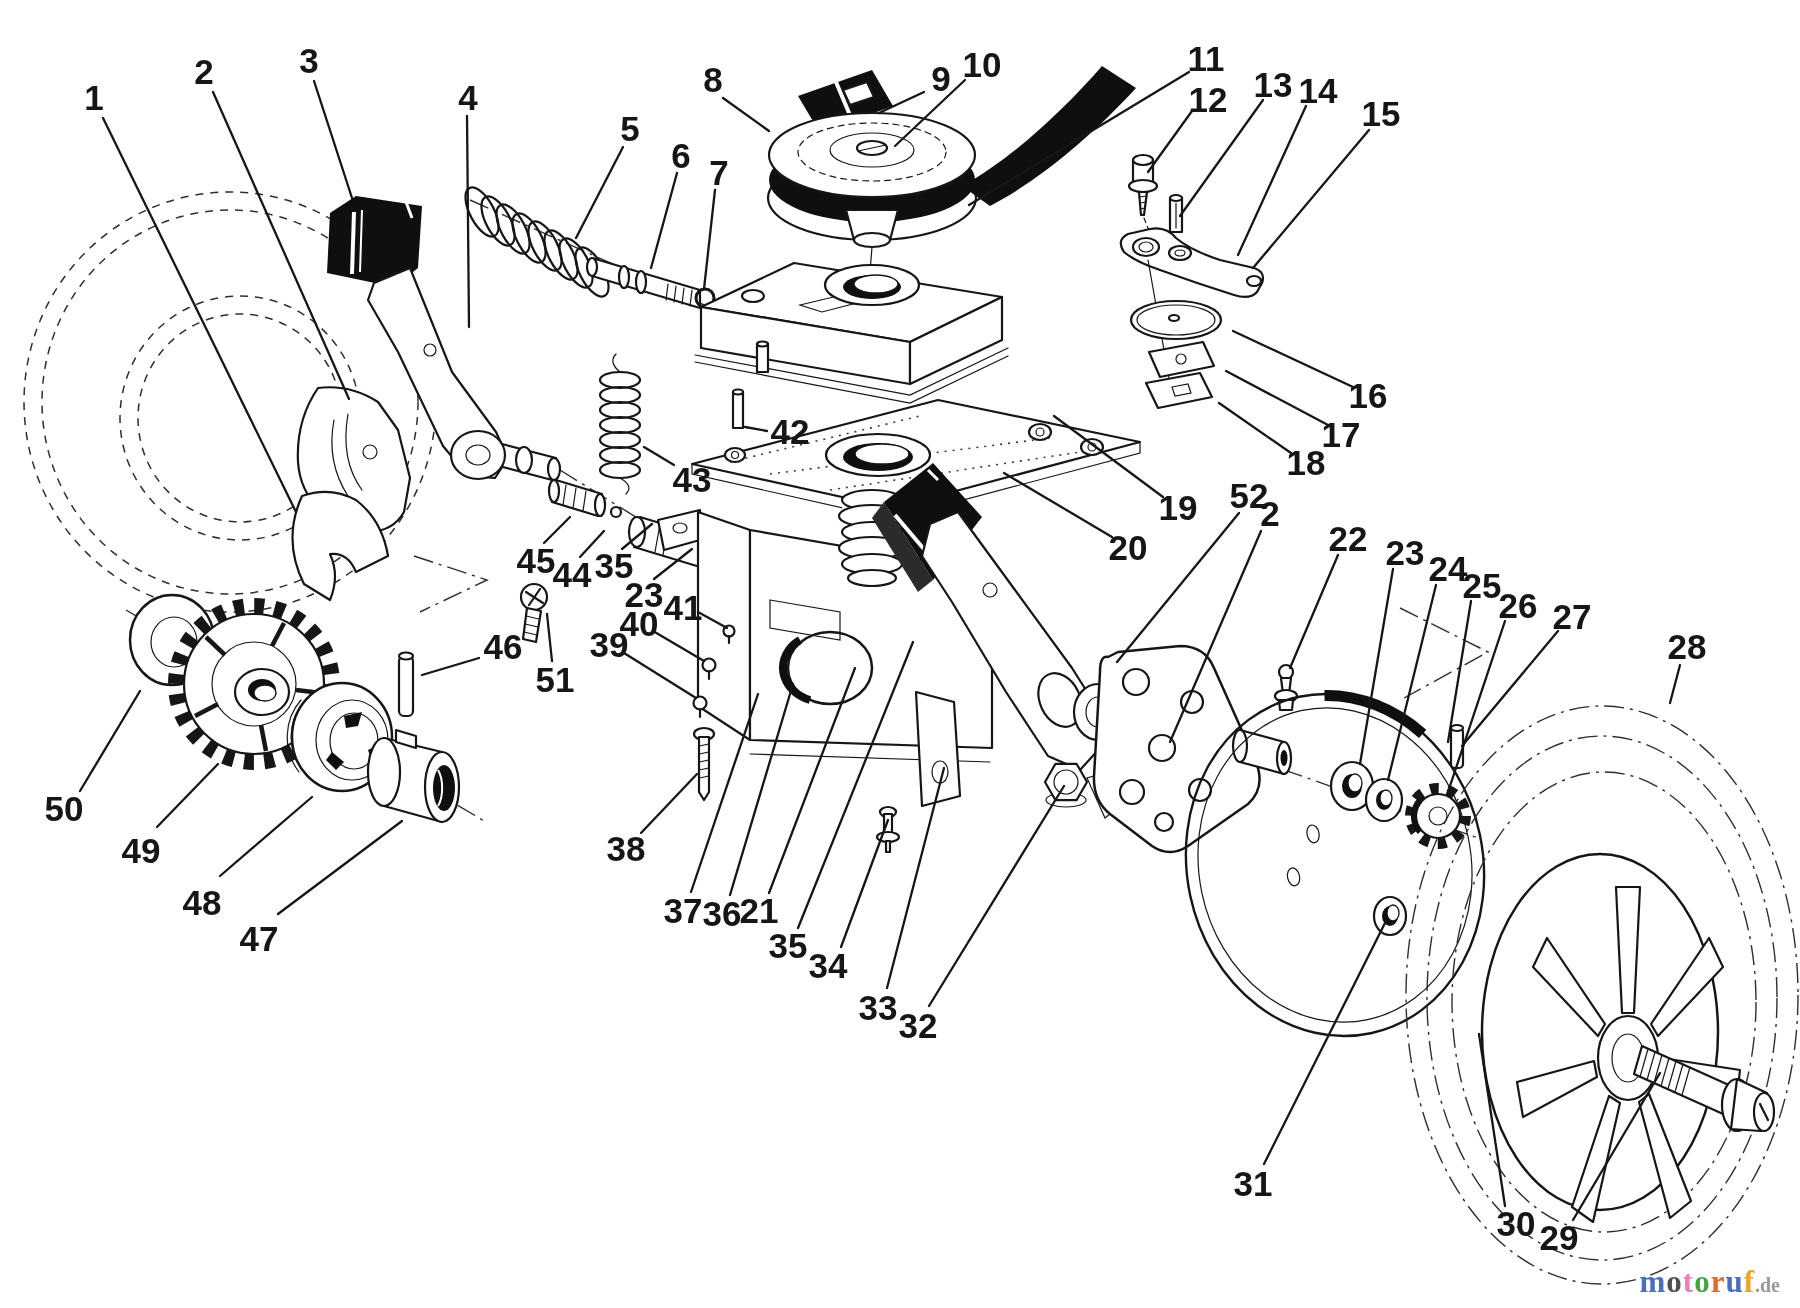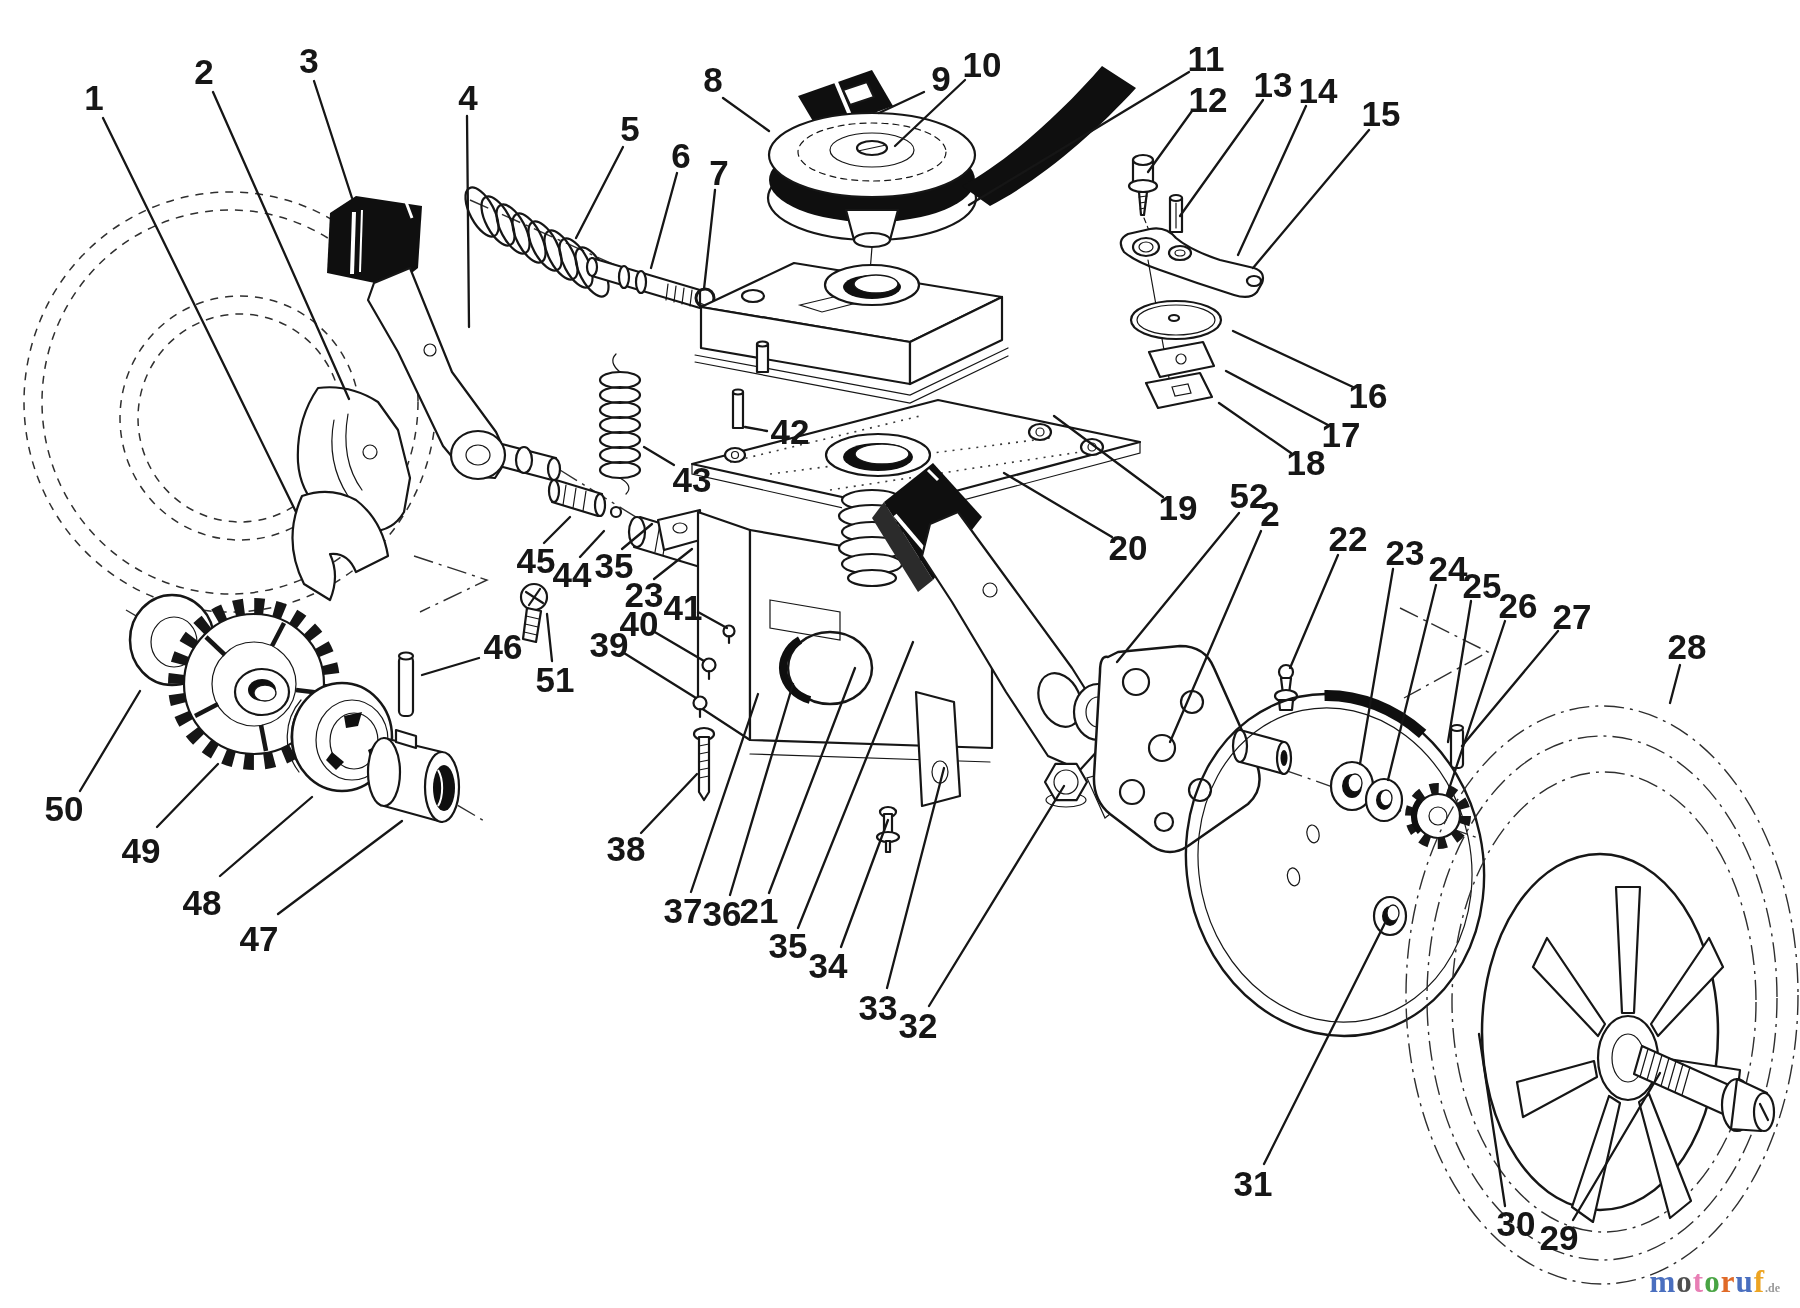--- a/index.html
+++ b/index.html
@@ -16,21 +16,21 @@
   .dash{fill:none;stroke:#2f2f2f;stroke-width:1.5;stroke-dasharray:8 7;}
   .dashdot{fill:none;stroke:#2f2f2f;stroke-width:1.4;stroke-dasharray:20 6 3 6;}
   .speck{fill:none;stroke:#3a3a3a;stroke-width:1.6;stroke-dasharray:2 6;}
 
   #labels-layer text{font-family:"Liberation Sans",sans-serif;font-size:35px;font-weight:bold;
                      fill:#161616;text-anchor:middle;}
   #leaders-layer line{stroke:#161616;stroke-width:2.3;stroke-linecap:round;}
 
   .wm{position:absolute;right:20px;bottom:8px;font-family:"Liberation Serif",serif;
       font-weight:bold;font-size:31px;letter-spacing:1px;white-space:nowrap;}
-  .wm .wm-suffix{font-size:12px;letter-spacing:0;}
+  .wm .wm-suffix{font-size:20px;letter-spacing:0;}
 </style>
 </head>
 <body>
 
 <div class="stage">
 <svg viewBox="0 0 1800 1308" width="1800" height="1308">
 
   <g>
     <ellipse class="dash" cx="230" cy="402" rx="206" ry="210"></ellipse>
     <ellipse class="dash" cx="230" cy="402" rx="188" ry="192"></ellipse>

